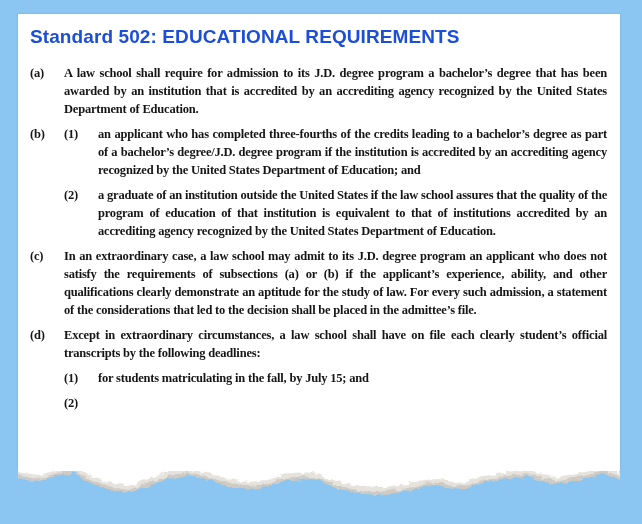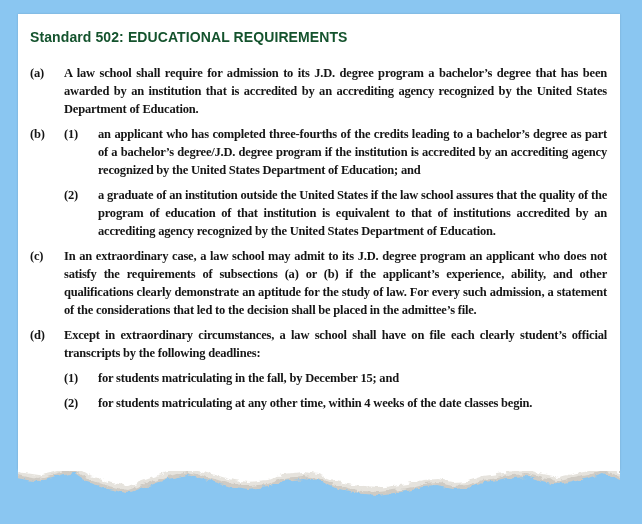--- a/index.html
+++ b/index.html
@@ -18,24 +18,24 @@
     width: 602px;
     height: 456px;
     background: #FFFFFF;
     box-sizing: border-box;
     padding: 13px 13px 0 12px;
     box-shadow: 0 0 2px rgba(0,0,0,0.15);
   }
   .doc-title {
     font-family: "Liberation Sans", sans-serif;
     font-weight: bold;
-    font-size: 14px;
+    font-size: 19px;
     line-height: 20px;
     letter-spacing: 0.1px;
-    color: #14532d;
+    color: #1d4ed8;
     margin: 0 0 17px 0;
   }
   .section {
     display: flex;
     margin: 0 0 7px 0;
     font-weight: bold;
     font-size: 12.5px;
     line-height: 18px;
     letter-spacing: -0.2px;
     color: #151515;
@@ -91,25 +91,24 @@
         <div class="text">In an extraordinary case, a law school may admit to its J.D. degree program an applicant who does not satisfy the requirements of subsections (a) or (b) if the applicant’s experience, ability, and other qualifications clearly demonstrate an aptitude for the study of law. For every such admission, a statement of the considerations that led to the decision shall be placed in the admittee’s file.</div>
       </div>
     </div>
 
     <div class="section">
       <span class="lbl">(d)</span>
       <div class="col">
         <div class="text para">Except in extraordinary circumstances, a law school shall have on file each clearly student’s official transcripts by the following deadlines:</div>
         <div class="sub">
           <span class="lbl">(1)</span>
-          <div class="text">for students matriculating in the fall, by December 15; and</div>
+          <div class="text">for students matriculating in the fall, by July 15; and</div>
         </div>
         <div class="sub">
           <span class="lbl">(2)</span>
-          <div class="text">for students matriculating at any other time, within 4 weeks of the date classes begin.</div>
         </div>
       </div>
     </div>
 
   </div>
 
   <svg class="torn-edge" viewBox="0 0 602 54" preserveAspectRatio="none" aria-hidden="true">
     <defs>
       <filter id="roughen" x="-5%" y="-60%" width="110%" height="220%">
         <feTurbulence type="fractalNoise" baseFrequency="0.11 0.18" numOctaves="3" seed="7" result="n"></feTurbulence>

